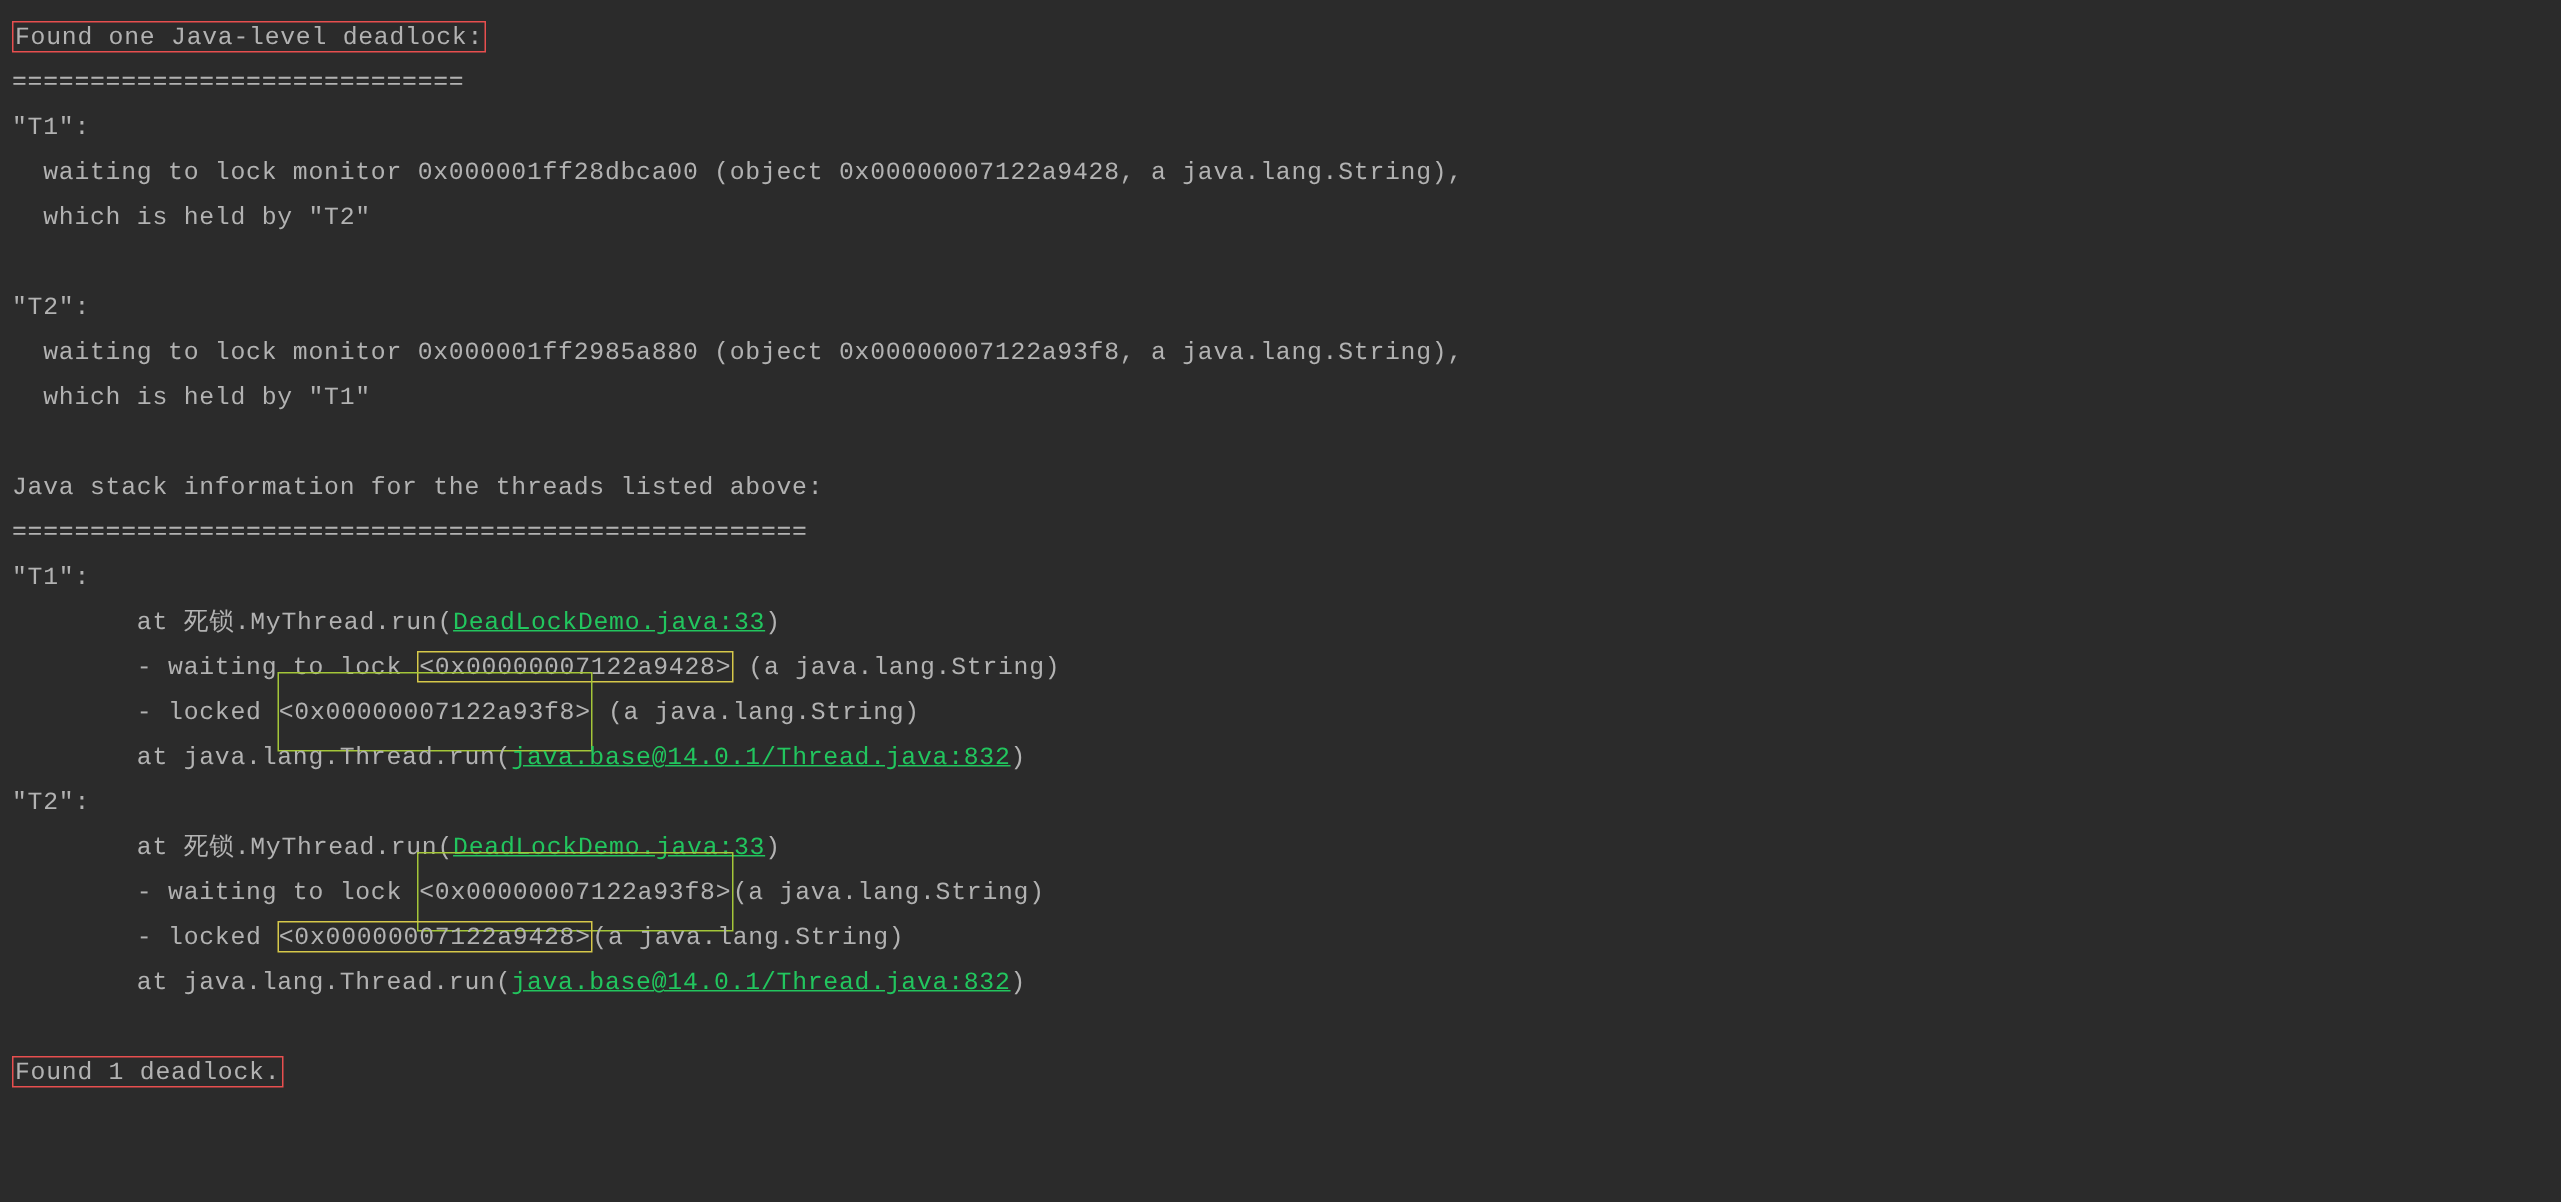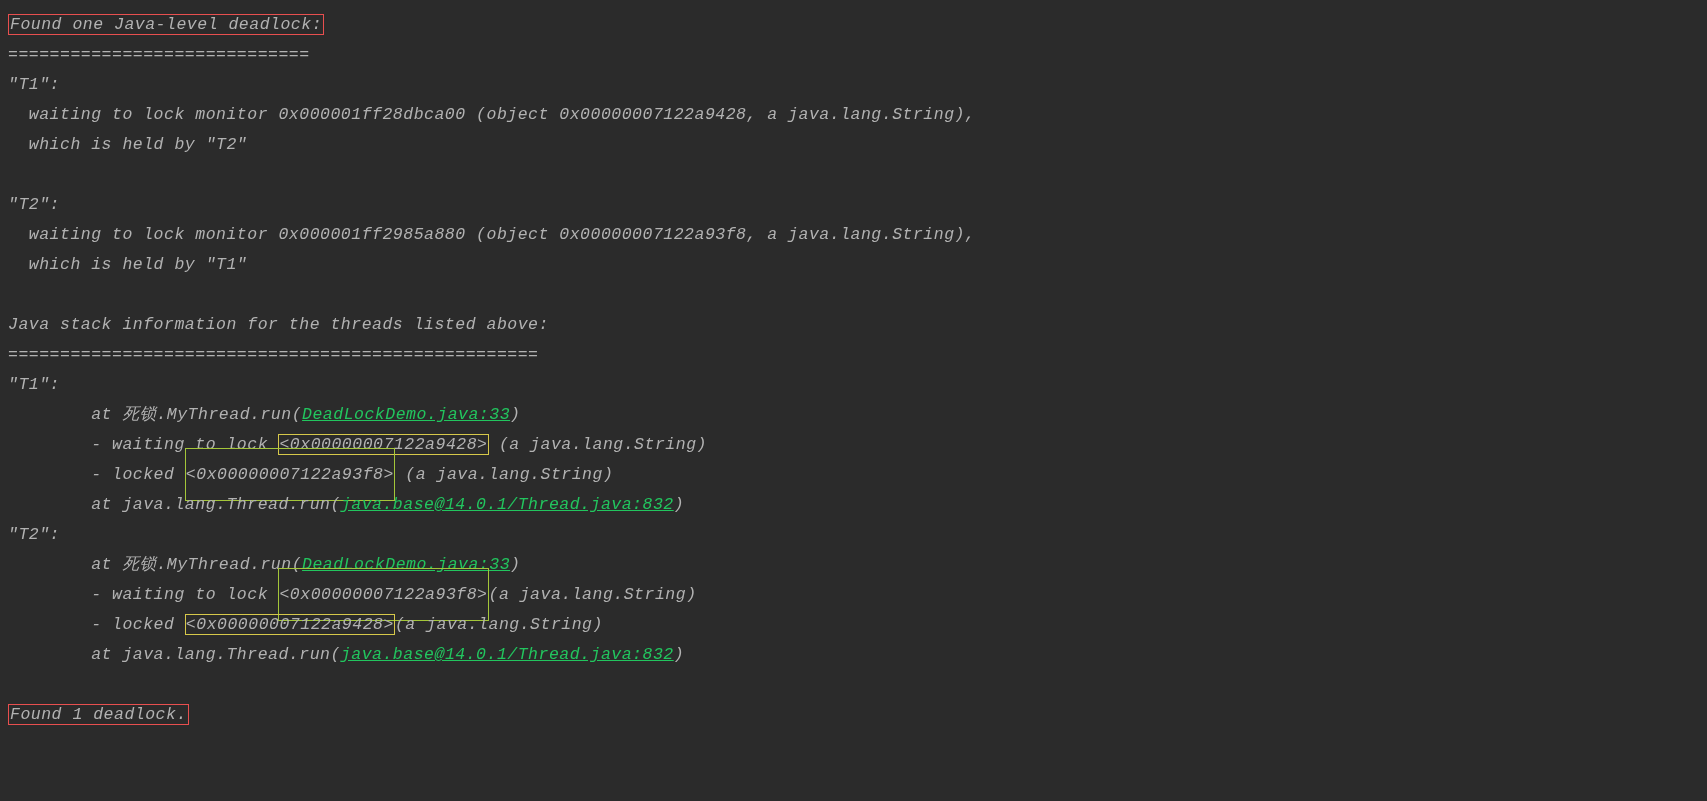--- a/index.html
+++ b/index.html
@@ -1,19 +1,18 @@
 <!DOCTYPE html>
 <html><head>
   <meta charset="utf-8">
   <style>
     * {
       margin: 0;
       padding: 0;
       box-sizing: border-box;
-      font-style: italic;
     }
     body {
       background: #2b2b2b;
       color: #b2b2b2;
       font-family: 'Consolas', 'Monaco', 'Courier New', monospace;
       font-size: 16.5px;
       line-height: 1.82;
       padding: 10px 8px;
       letter-spacing: 0.5px;
       white-space: pre;

